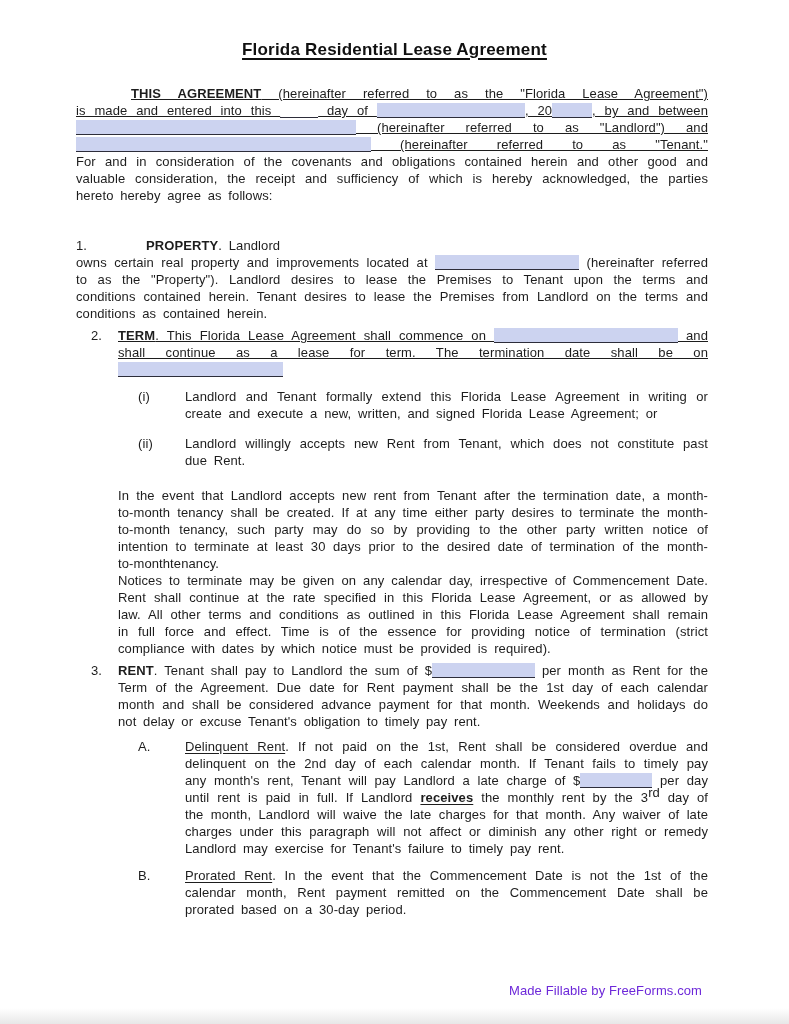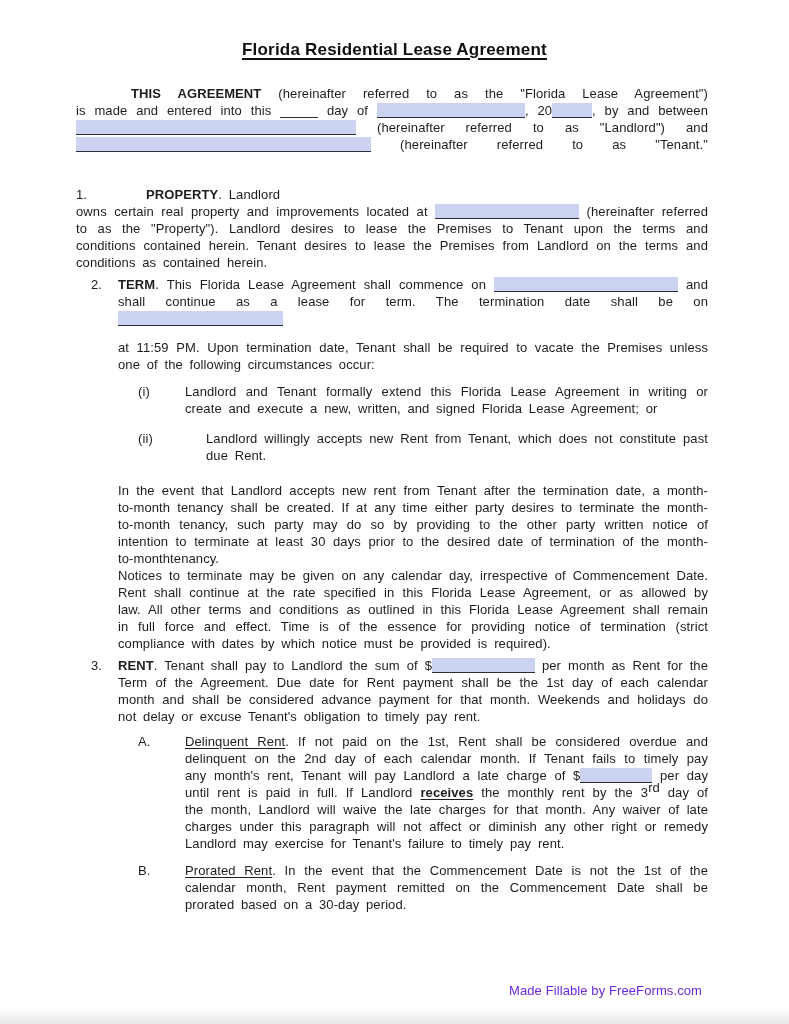--- a/index.html
+++ b/index.html
@@ -14,21 +14,21 @@
     text-align:center; font-size:17px; font-weight:bold; color:#101010;
     text-decoration:underline; text-decoration-thickness:1.5px; text-underline-offset:3px;
     letter-spacing:0.2px;
   }
   .content {
     position:absolute; left:76px; top:85px; width:632px;
     font-size:13px; line-height:17px;
     word-spacing:3px; letter-spacing:0.1px;
   }
   .jflow { text-align:justify; }
-  .jline { text-align:justify; text-align-last:justify; }
+  .jline { text-align:justify; text-align-last:justify;text-decoration:underline; }
   .row { display:flex; }
   .row .num  { flex:0 0 42px; padding-left:15px; }
   .row .num1 { flex:0 0 70px; }
   .row.item  { margin-left:62px; }
   .row.item .marker { flex:0 0 47px; }
   .row .body { flex:1 1 auto; min-width:0; }
   .field {
     display:inline-block; height:15px; vertical-align:-3px;
     background:#ccd3f0; border-bottom:1.6px solid #2d2d3a;
   }
@@ -51,42 +51,39 @@
 </head>
 <body>
 
 <div class="page">
   <h1 class="title">Florida Residential Lease Agreement</h1>
   <div class="content" id="doc-body">
       <div class="block jline" style="text-indent: 55px;"><b>THIS AGREEMENT</b> (hereinafter referred to as the "Florida Lease Agreement")</div>
       <div class="block jline">is made and entered into this <span class="blankline" style="width: 38px;"></span> day of <span class="field" style="width: 148px;"></span>, 20<span class="field" style="width: 40px;"></span>, by and between</div>
       <div class="block jline"><span class="field" style="width: 280px;"></span> (hereinafter referred to as "Landlord") and</div>
       <div class="block jline"><span class="field" style="width: 295px;"></span> (hereinafter referred to as "Tenant."</div>
+      <div class="block jflow">For and in consideration of the covenants and obligations contained herein and other good and valuable consideration, the receipt and sufficiency of which is hereby acknowledged, the parties hereto hereby agree as follows:</div>
       <div class="block row" style="margin-top: 33px;">
         <span class="num1">1.</span>
         <div class="body jflow"><b>PROPERTY</b>. Landlord</div>
       </div>
       <div class="block jflow">owns certain real property and improvements located at <span class="field" style="width: 144px;"></span> (hereinafter referred to as the "Property"). Landlord desires to lease the Premises to Tenant upon the terms and conditions contained herein. Tenant desires to lease the Premises from Landlord on the terms and conditions as contained herein.</div>
       <div class="block row" style="margin-top: 5px;">
         <span class="num">2.</span>
         <div class="body jline"><b>TERM</b>.  This Florida Lease Agreement shall commence on <span class="field" style="width: 184px;"></span> and</div>
       </div>
       <div class="block row">
         <span class="num"></span>
         <div class="body jline">shall continue as a lease for term. The termination date shall be on <span class="field" style="width: 165px;"></span></div>
       </div>
-      <div class="block row" style="margin-top: 12px;">
-        <span class="num"></span>
-        <div class="body jflow">at 11:59 PM. Upon termination date, Tenant shall be required to vacate the Premises unless one of the following circumstances occur:</div>
-      </div>
       <div class="block row item" style="margin-top: 10px;">
         <span class="marker">(i)</span>
         <div class="body jflow">Landlord and Tenant formally extend this Florida Lease Agreement in writing or create and execute a new, written, and signed Florida Lease Agreement; or</div>
       </div>
-      <div class="block row item" style="margin-top: 13px; gap: 21px;">
+      <div class="block row item" style="margin-top: 13px;">
         <span class="marker">(ii)</span>
         <div class="body jflow">Landlord willingly accepts new Rent from Tenant, which does not constitute past due Rent.</div>
       </div>
       <div class="block row" style="margin-top: 18px; justify-content: flex-end;">
         <span class="num"></span>
         <div class="body jflow">In the event that Landlord accepts new rent from Tenant after the termination date, a month-to-month tenancy shall be created. If at any time either party desires to terminate the month-to-month tenancy, such party may do so by providing to the other party written notice of intention to terminate at least 30 days prior to the desired date of termination of the month-to-monthtenancy.</div>
       </div>
       <div class="block row" style="margin-top: 0;">
         <span class="num"></span>
         <div class="body jflow">Notices to terminate may be given on any calendar day, irrespective of Commencement Date. Rent shall continue at the rate specified in this Florida Lease Agreement, or as allowed by law. All other terms and conditions as outlined in this Florida Lease Agreement shall remain in full force and effect. Time is of the essence for providing notice of termination (strict compliance with dates by which notice must be provided is required).</div>

